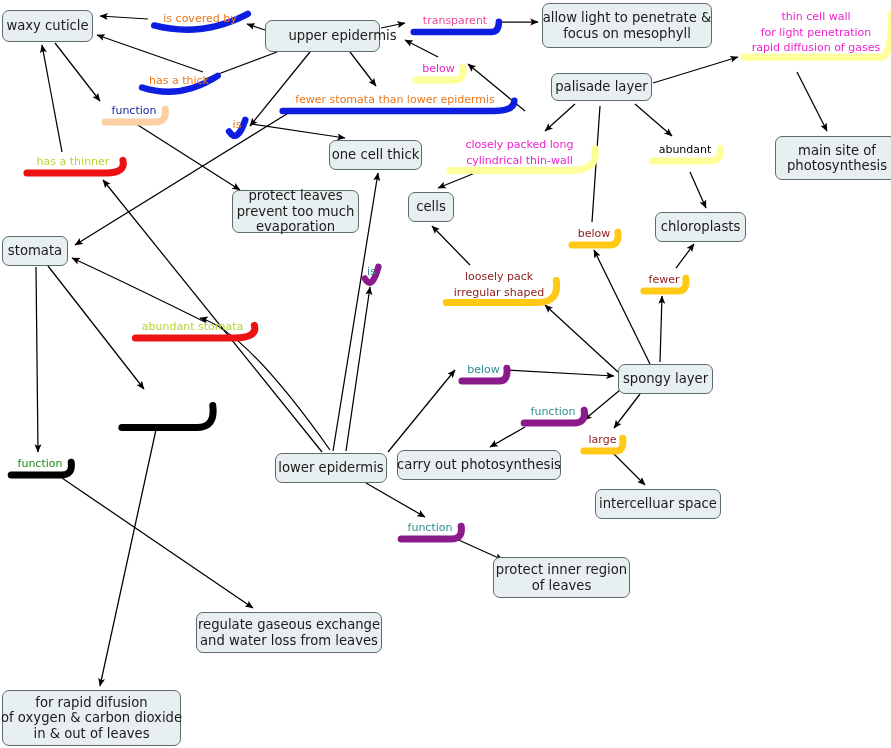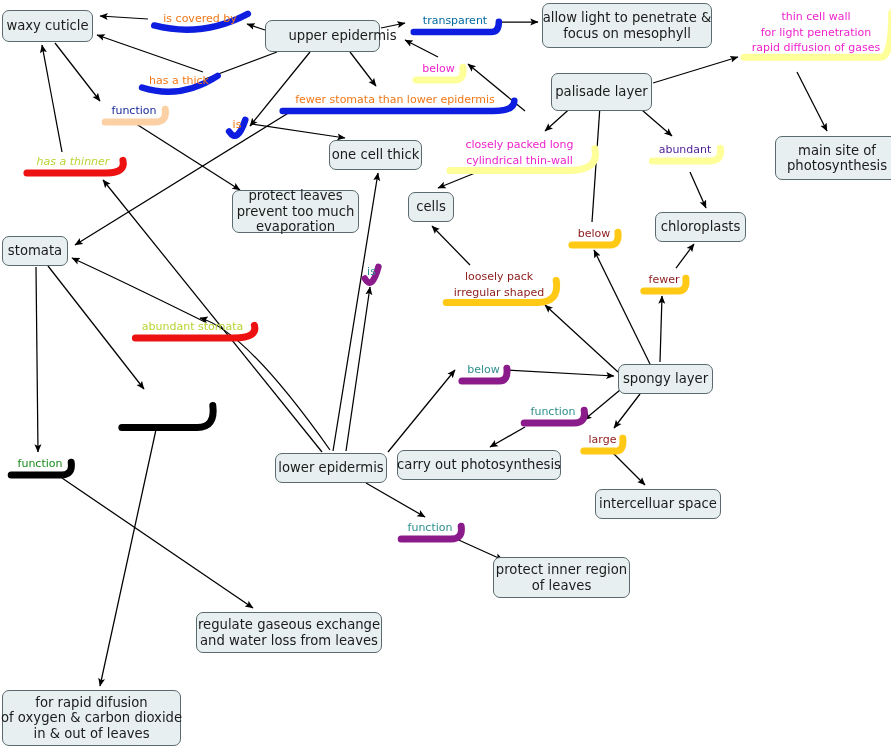--- a/index.html
+++ b/index.html
@@ -118,21 +118,21 @@
         <path d="M62,478 L253,608" fill="none" stroke="#000000" stroke-width="1.25" marker-end="url(#arrowhead)"></path>
         <path d="M157,425 L100,686" fill="none" stroke="#000000" stroke-width="1.25" marker-end="url(#arrowhead)"></path>
       </g>
   </svg>
 
   <div id="node-layer">
       <div class="node" style="left: 2px; top: 10px; width: 91px; height: 32px; text-align: right;">waxy cuticle</div>
       <div class="node" style="left: 265px; top: 20px; width: 115px; height: 32px; padding-left: 47px;">upper epidermis</div>
       <div class="node" style="left: 542px; top: 3px; width: 170px; height: 45px;">allow light to penetrate &amp;
 focus on mesophyll</div>
-      <div class="node" style="left: 551px; top: 73px; width: 101px; height: 38px;">palisade layer</div>
+      <div class="node" style="left: 551px; top: 73px; width: 101px; height: 28px;">palisade layer</div>
       <div class="node" style="left: 775px; top: 136px; width: 124px; height: 44px;">main site of
 photosynthesis</div>
       <div class="node" style="left: 329px; top: 140px; width: 93px; height: 30px;">one cell thick</div>
       <div class="node" style="left: 408px; top: 192px; width: 46px; height: 30px;">cells</div>
       <div class="node" style="left: 655px; top: 212px; width: 91px; height: 30px;">chloroplasts</div>
       <div class="node" style="left: 232px; top: 190px; width: 127px; height: 43px;">protect leaves
 prevent too much
 evaporation</div>
       <div class="node" style="left: 2px; top: 236px; width: 66px; height: 30px;">stomata</div>
       <div class="node" style="left: 618px; top: 364px; width: 95px; height: 30px;">spongy layer</div>
@@ -146,21 +146,21 @@
       <div class="node" style="left: 2px; top: 690px; width: 179px; height: 56px;">for rapid difusion
 of oxygen &amp; carbon dioxide
 in &amp; out of leaves</div>
     </div>
   <div id="label-layer">
       <div class="lbl" style="left: 148px; top: 10px; width: 104px; height: 21.5px;"><svg class="swoosh" viewBox="0 0 104 21.5" preserveAspectRatio="none">
           <path d="M6.24,15.479999999999999 Q54.08,27.95 99.84,3.8699999999999997" fill="none" stroke="#0d1ee0" stroke-width="6.5" stroke-linecap="round"></path>
         </svg><span class="txt" style="color: rgb(240, 120, 24); padding-top: 1px;">is covered by</span></div>
       <div class="lbl" style="left: 412px; top: 12px; width: 86px; height: 21.5px;"><svg class="swoosh" viewBox="0 0 86 21.5" preserveAspectRatio="none">
           <path d="M1.72,19.995 L79.12,19.995 Q86.86,19.995 86.86,9.675" fill="none" stroke="#0d1ee0" stroke-width="6.5" stroke-linecap="round"></path>
-        </svg><span class="txt" style="color: #0369a1; padding-top: 1px;">transparent</span></div>
+        </svg><span class="txt" style="color: #ec4899; padding-top: 1px;">transparent</span></div>
       <div class="lbl" style="left: 741px; top: 8px; width: 150px; height: 52.5px;"><svg class="swoosh" viewBox="0 0 150 52.5" preserveAspectRatio="none">
           <path d="M3,49.349999999999994 L139.5,49.349999999999994 Q150.74999999999997,49.349999999999994 150.74999999999997,5.25" fill="none" stroke="#ffff99" stroke-width="7" stroke-linecap="round"></path>
         </svg><span class="txt" style="color: rgb(238, 34, 204); padding-top: 1px;">thin cell wall
 for light penetration
 rapid diffusion of gases</span></div>
       <div class="lbl" style="left: 137px; top: 72px; width: 84px; height: 21.5px;"><svg class="swoosh" viewBox="0 0 84 21.5" preserveAspectRatio="none">
           <path d="M5.04,15.479999999999999 Q43.68,27.95 80.64,3.8699999999999997" fill="none" stroke="#0d1ee0" stroke-width="6.5" stroke-linecap="round"></path>
         </svg><span class="txt" style="color: rgb(240, 120, 24); padding-top: 1px;">has a thick</span></div>
       <div class="lbl" style="left: 415px; top: 60px; width: 47px; height: 21.5px;"><svg class="swoosh" viewBox="0 0 47 21.5" preserveAspectRatio="none">
           <path d="M0.9400000000000001,19.995 L39.949999999999996,19.995 Q49.35,19.995 47.94,7.3100000000000005" fill="none" stroke="#ffff99" stroke-width="7" stroke-linecap="round"></path>
@@ -170,25 +170,25 @@
         </svg><span class="txt" style="color: rgb(26, 42, 158); padding-top: 1px;">function</span></div>
       <div class="lbl" style="left: 278px; top: 91px; width: 234px; height: 21.5px;"><svg class="swoosh" viewBox="0 0 234 21.5" preserveAspectRatio="none">
           <path d="M4.68,19.995 L215.28,19.995 Q236.34,19.995 236.34,9.675" fill="none" stroke="#0d1ee0" stroke-width="6.5" stroke-linecap="round"></path>
         </svg><span class="txt" style="color: rgb(240, 120, 24); padding-top: 1px;">fewer stomata than lower epidermis</span></div>
       <div class="lbl" style="left: 447px; top: 136px; width: 145px; height: 37px;"><svg class="swoosh" viewBox="0 0 145 37" preserveAspectRatio="none">
           <path d="M2.9,34.410000000000004 L123.25,34.410000000000004 Q152.25,34.410000000000004 147.9,12.58" fill="none" stroke="#ffff99" stroke-width="7" stroke-linecap="round"></path>
         </svg><span class="txt" style="color: rgb(238, 34, 204); padding-top: 1px;">closely packed long
 cylindrical thin-wall</span></div>
       <div class="lbl" style="left: 651px; top: 141px; width: 68px; height: 21.5px;"><svg class="swoosh" viewBox="0 0 68 21.5" preserveAspectRatio="none">
           <path d="M1.36,19.995 L57.8,19.995 Q71.4,19.995 69.36,7.3100000000000005" fill="none" stroke="#ffff99" stroke-width="7" stroke-linecap="round"></path>
-        </svg><span class="txt" style="color: #4c1d95; padding-top: 1px;">abundant</span></div>
+        </svg><span class="txt" style="color: #000000; padding-top: 1px;">abundant</span></div>
       <div class="lbl" style="left: 228px; top: 116px; width: 18px; height: 21.5px;"><svg class="swoosh" viewBox="0 0 18 21.5" preserveAspectRatio="none">
           <path d="M1.08,15.479999999999999 Q9.36,27.95 17.28,3.8699999999999997" fill="none" stroke="#0d1ee0" stroke-width="6.5" stroke-linecap="round"></path>
         </svg><span class="txt" style="color: rgb(240, 120, 24); padding-top: 1px;">is</span></div>
-      <div class="lbl" style="left: 25px; top: 153px; width: 96px; height: 21.5px; font-style: italic;"><svg class="swoosh" viewBox="0 0 96 21.5" preserveAspectRatio="none">
+      <div class="lbl" style="left: 25px; top: 153px; width: 96px; height: 21.5px;"><svg class="swoosh" viewBox="0 0 96 21.5" preserveAspectRatio="none">
           <path d="M1.92,19.995 L81.6,19.995 Q100.80000000000001,19.995 97.92,7.3100000000000005" fill="none" stroke="#ee1111" stroke-width="7" stroke-linecap="round"></path>
         </svg><span class="txt" style="color: rgb(184, 212, 50); padding-top: 1px;">has a thinner</span></div>
       <div class="lbl" style="left: 571px; top: 225px; width: 46px; height: 21.5px;"><svg class="swoosh" viewBox="0 0 46 21.5" preserveAspectRatio="none">
           <path d="M0.92,19.995 L39.1,19.995 Q48.300000000000004,19.995 46.92,7.3100000000000005" fill="none" stroke="#ffc916" stroke-width="7" stroke-linecap="round"></path>
         </svg><span class="txt" style="color: rgb(139, 26, 26); padding-top: 1px;">below</span></div>
       <div class="lbl" style="left: 444px; top: 268px; width: 110px; height: 37px;"><svg class="swoosh" viewBox="0 0 110 37" preserveAspectRatio="none">
           <path d="M2.2,34.410000000000004 L93.5,34.410000000000004 Q115.5,34.410000000000004 112.2,12.58" fill="none" stroke="#ffc916" stroke-width="7" stroke-linecap="round"></path>
         </svg><span class="txt" style="color: rgb(139, 26, 26); padding-top: 1px;">loosely pack
 irregular shaped</span></div>
       <div class="lbl" style="left: 643px; top: 271px; width: 42px; height: 21.5px;"><svg class="swoosh" viewBox="0 0 42 21.5" preserveAspectRatio="none">

